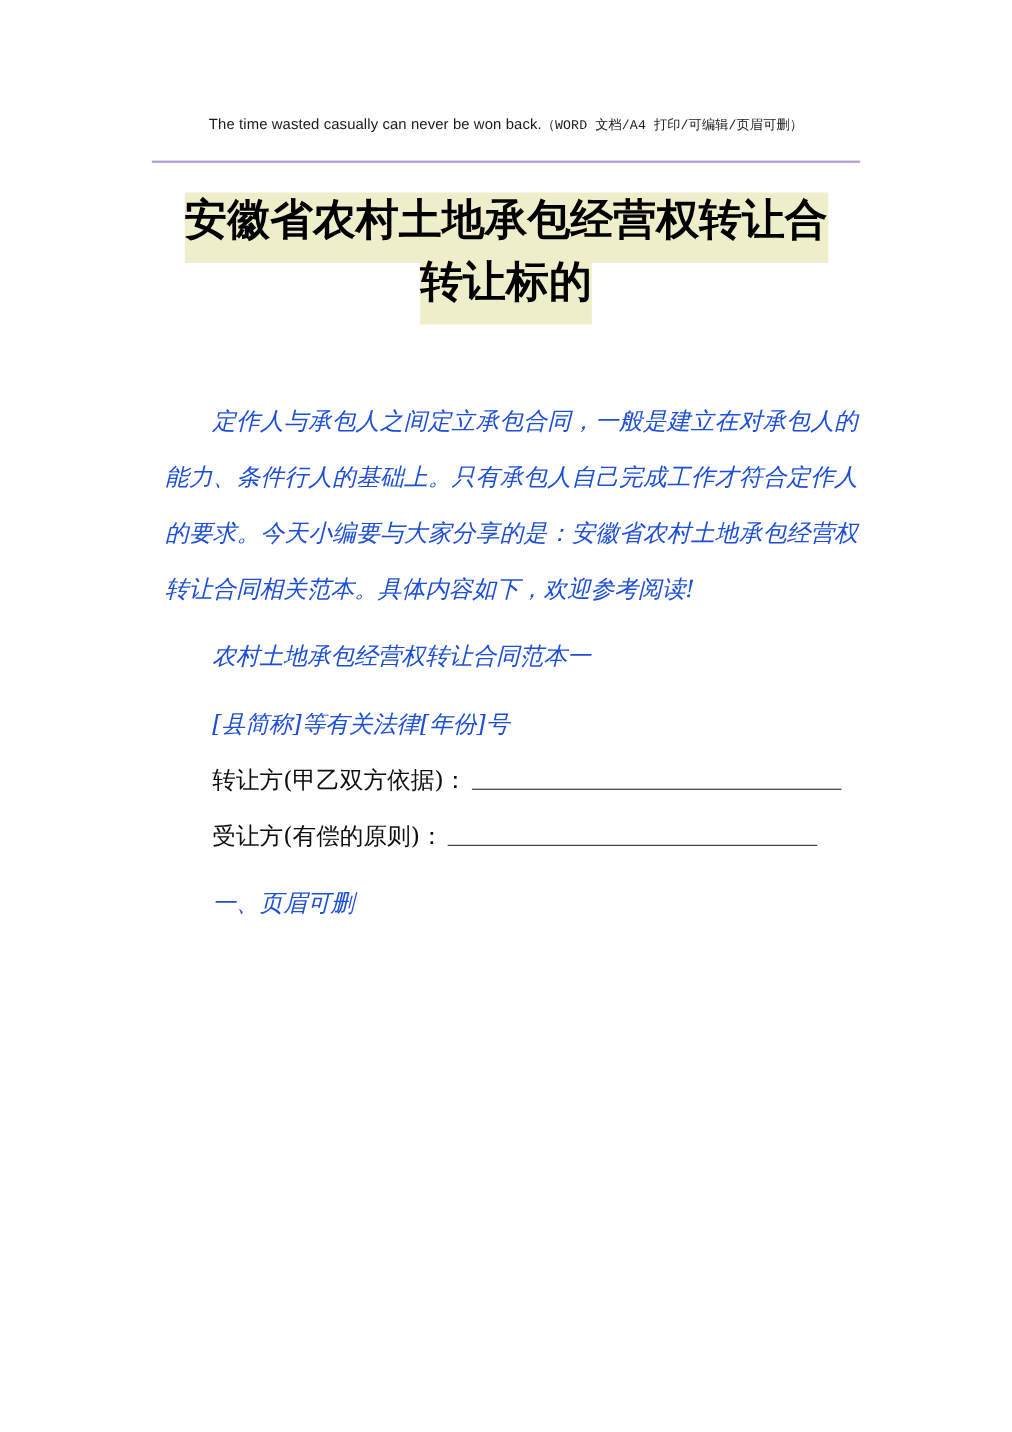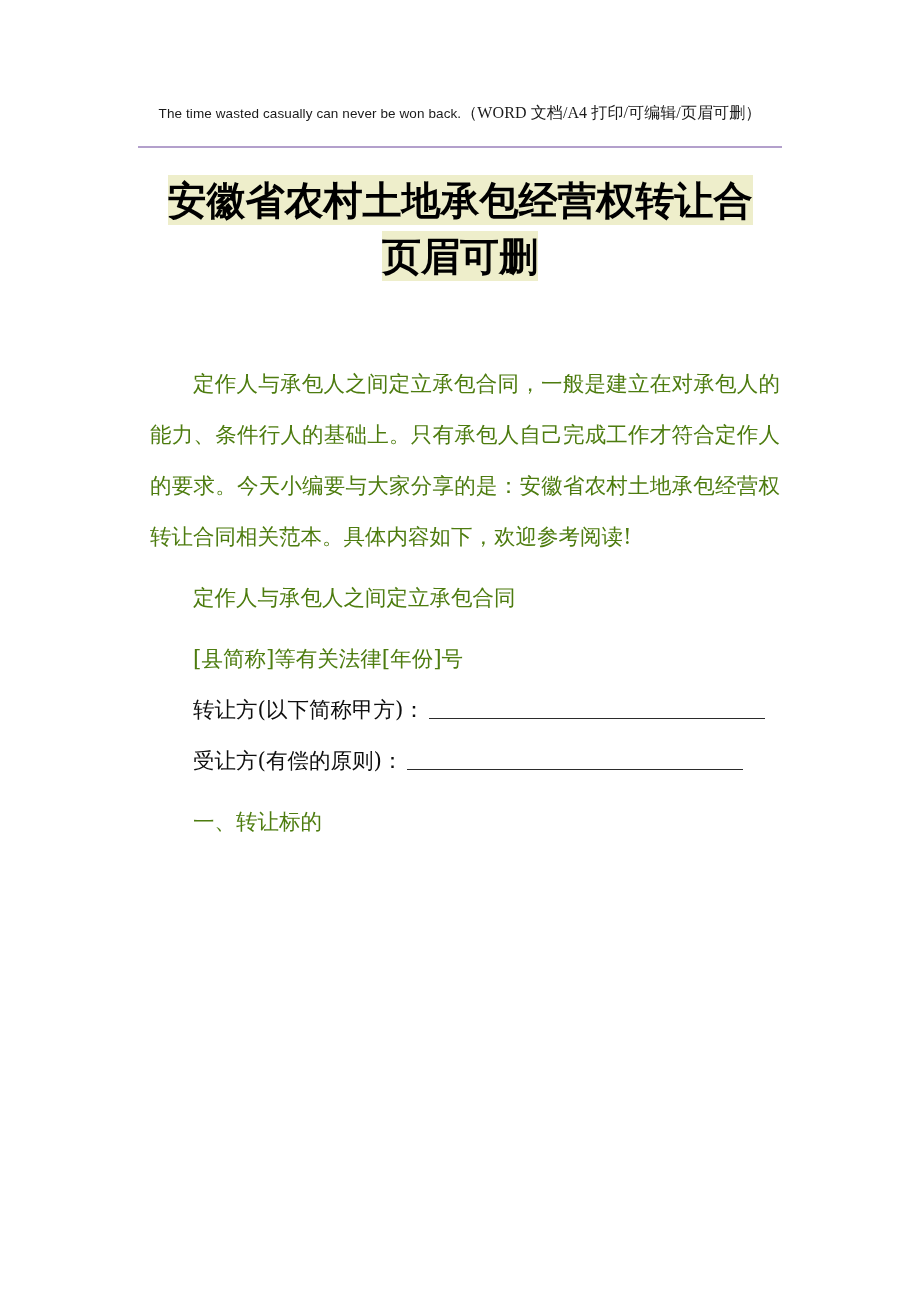--- a/index.html
+++ b/index.html
@@ -34,22 +34,22 @@
   .header-line {
     text-align: center;
     font-family: "Liberation Sans", "DejaVu Sans", sans-serif;
     font-size: 13.5px;
     line-height: 18px;
     color: #1a1a1a;
     letter-spacing: 0.1px;
     white-space: nowrap;
   }
   .header-line .cn {
-    font-family: Liberation Serif, serif;
-    font-size: 16px;
+    font-family: Liberation Mono, monospace;
+    font-size: 12px;
     text-align: right;
   }
   .header-rule {
     position: absolute;
     left: 48px;
     top: 42px;
     width: 644px;
     height: 2px;
     background: #b3a0cc;
   }
@@ -63,41 +63,42 @@
     text-align: center;
     font-family: "DejaVu Serif", "Liberation Serif", serif;
     font-weight: 700;
     font-size: 39px;
     line-height: 56px;
     letter-spacing: 0px;
     color: #000000;
   }
   .doc-title .hl {
     background: #eeeecb;
-    padding: 2px 0 2px 0;
+    padding: 2px 0 16px 0;
     box-decoration-break: clone;
     -webkit-box-decoration-break: clone;
   }
 
   
   .body-area {
     position: absolute;
     left: 150px;
     top: 358px;
     width: 630px;
   }
   p.para {
     margin: 0 0 0 0;
     font-size: 21.5px;
     line-height: 51px;
     text-align: justify;
     text-justify: inter-ideograph;
     text-indent: 43px;
-    color: #4d7c0f;
+    color: #1d4ed8;
     font-family: "DejaVu Serif", "Liberation Serif", serif;
+    font-style: italic;
   }
   p.para.gap {
     margin-top: 10px;
   }
   .fill-row {
     font-size: 21.5px;
     line-height: 51px;
     text-indent: 43px;
     color: #0d0d0d;
     white-space: nowrap;
@@ -116,33 +117,33 @@
 
 <div class="page">
 
   <div class="header-area">
     <div class="header-line"><span>The time wasted casually can never be won back.</span><span class="cn">（WORD 文档/A4 打印/可编辑/页眉可删）</span></div>
     <div class="header-rule"></div>
   </div>
 
   <div class="doc-title">
     <div><span class="hl">安徽省农村土地承包经营权转让合</span></div>
-    <div><span class="hl">页眉可删</span></div>
+    <div><span class="hl">转让标的</span></div>
   </div>
 
   <div class="body-area">
 
     <p class="para">定作人与承包人之间定立承包合同，一般是建立在对承包人的能力、条件行人的基础上。只有承包人自己完成工作才符合定作人的要求。今天小编要与大家分享的是：安徽省农村土地承包经营权转让合同相关范本。具体内容如下，欢迎参考阅读!</p>
 
-    <p class="para gap">定作人与承包人之间定立承包合同</p>
+    <p class="para gap">农村土地承包经营权转让合同范本一</p>
 
     <p class="para gap">[县简称]等有关法律[年份]号</p>
 
-    <div class="fill-row"><span>转让方(以下简称甲方)：</span><span class="blank"></span></div>
+    <div class="fill-row"><span>转让方(甲乙双方依据)：</span><span class="blank"></span></div>
 
     <div class="fill-row"><span>受让方(有偿的原则)：</span><span class="blank"></span></div>
 
 
-    <p class="para gap">一、转让标的</p>
+    <p class="para gap">一、页眉可删</p>
 
   </div>
 
 </div>
 
 </body></html>

